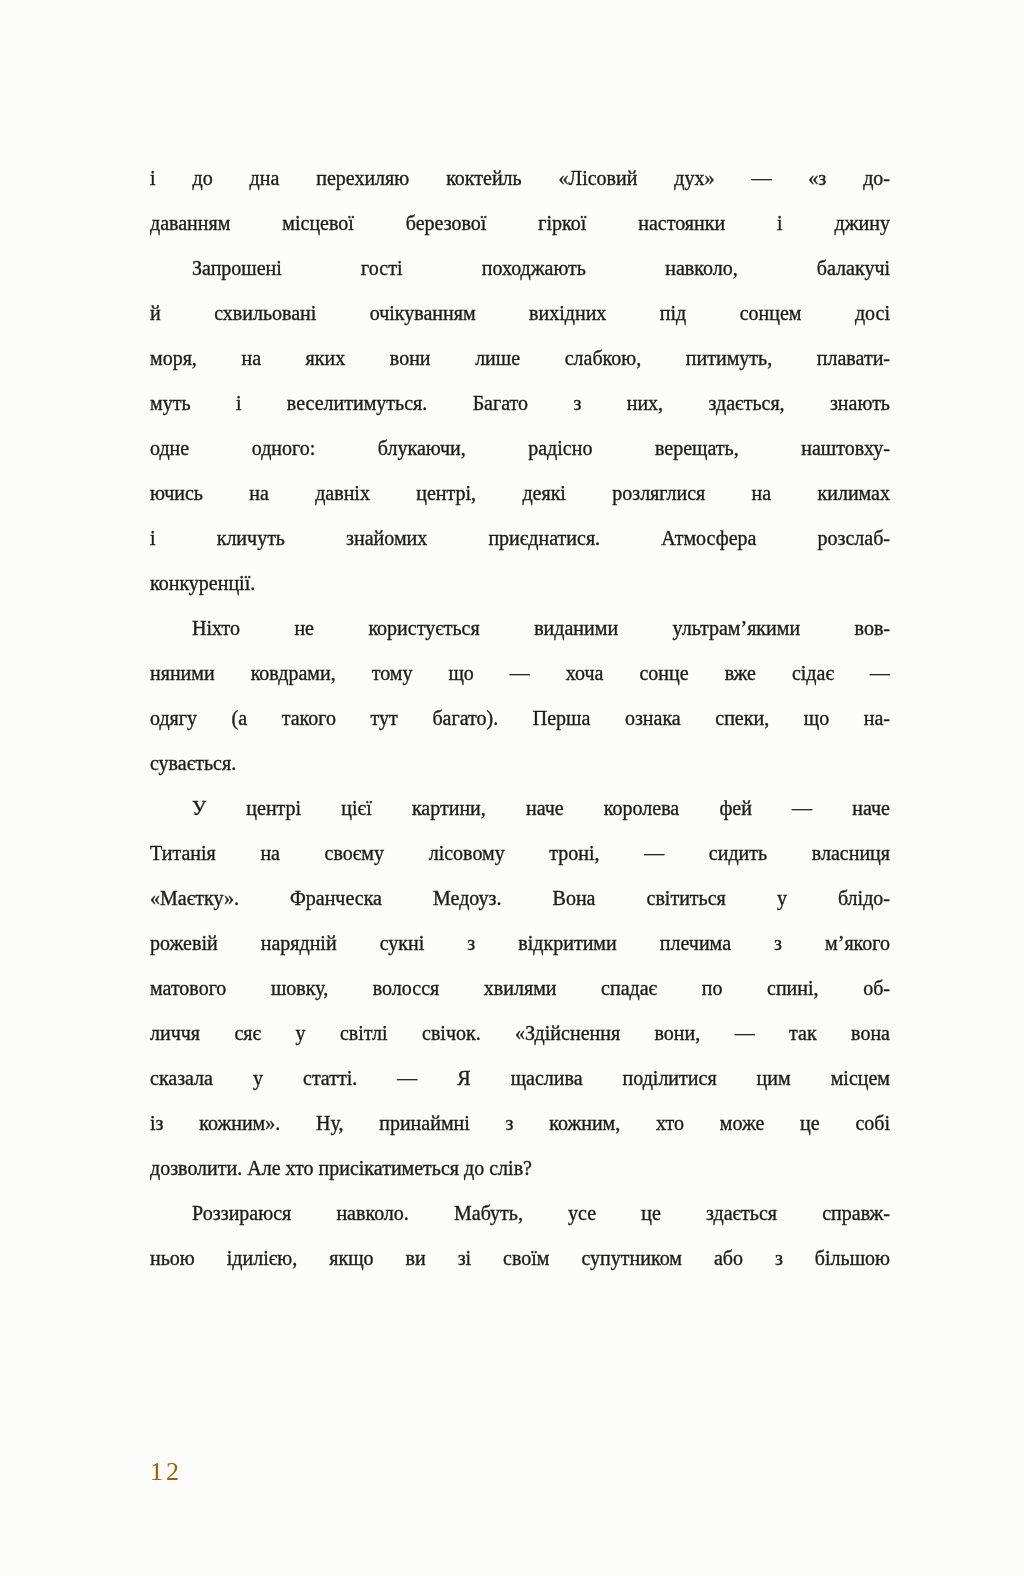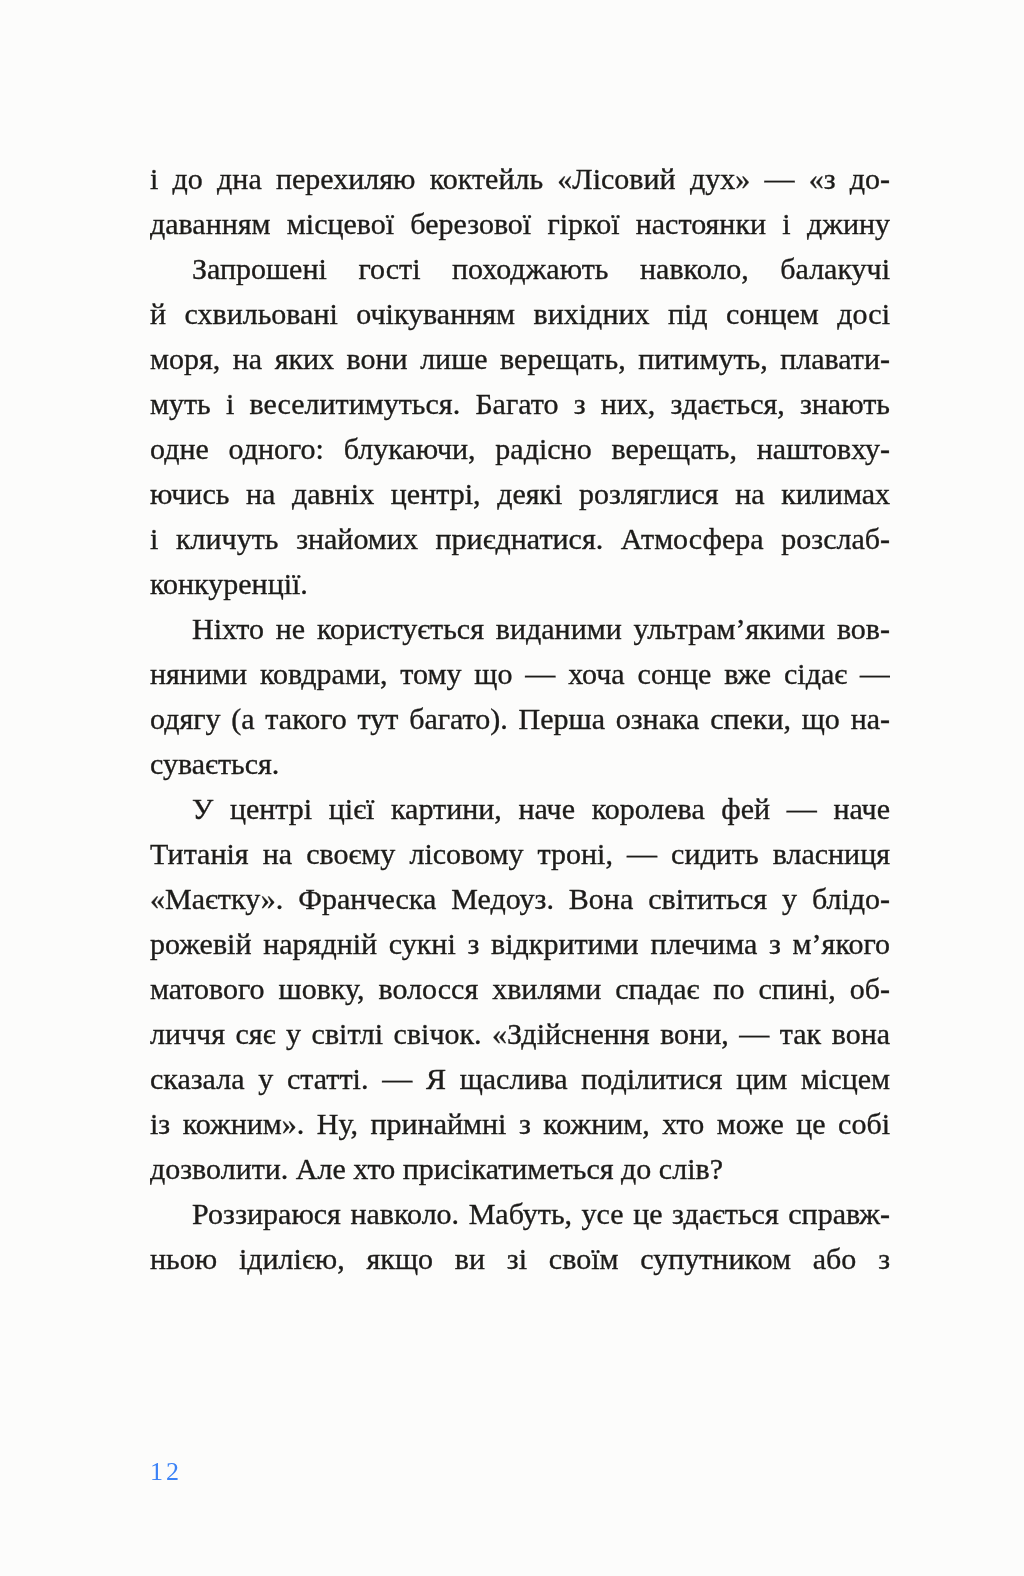--- a/index.html
+++ b/index.html
@@ -16,21 +16,21 @@
     height: 1576px;
     background: #fcfcfb;
     overflow: hidden;
   }
   .text-block {
     position: absolute;
     left: 150px;
     top: 156px;
     width: 740px;
     color: #1d1c1a;
-    font-size: 30px;
+    font-size: 20px;
     -webkit-text-stroke: 0.35px #1d1c1a;
   }
   .paragraph {
     margin: 0;
     padding: 0;
   }
   .line {
     height: 45px;
     line-height: 45px;
     text-align: justify;
@@ -44,38 +44,38 @@
   .line.indent {
     text-indent: 42px;
   }
   .page-number {
     position: absolute;
     left: 150px;
     top: 1455px;
     font-size: 26px;
     line-height: 34px;
     letter-spacing: 3px;
-    color: #3b82f6;
+    color: #a16207;
     font-weight: 500;
     text-align: center;
   }
 </style>
 </head>
 <body>
 
 <div class="book-page">
   <div class="text-block">
       <div class="paragraph">
         <div class="line">і до дна перехиляю коктейль «Лісовий дух» — «з до-</div>
         <div class="line">даванням місцевої березової гіркої настоянки і джину</div>
       </div>
       <div class="paragraph">
         <div class="line indent">Запрошені гості походжають навколо, балакучі</div>
         <div class="line">й схвильовані очікуванням вихідних під сонцем досі</div>
-        <div class="line">моря, на яких вони лише верещать, питимуть, плавати-</div>
+        <div class="line">моря, на яких вони лише слабкою, питимуть, плавати-</div>
         <div class="line">муть і веселитимуться. Багато з них, здається, знають</div>
         <div class="line">одне одного: блукаючи, радісно верещать, наштовху-</div>
         <div class="line">ючись на давніх центрі, деякі розляглися на килимах</div>
         <div class="line">і кличуть знайомих приєднатися. Атмосфера розслаб-</div>
         <div class="line flush">конкуренції.</div>
       </div>
       <div class="paragraph">
         <div class="line indent">Ніхто не користується виданими ультрам’якими вов-</div>
         <div class="line">няними ковдрами, тому що — хоча сонце вже сідає —</div>
         <div class="line">одягу (а такого тут багато). Перша ознака спеки, що на-</div>

